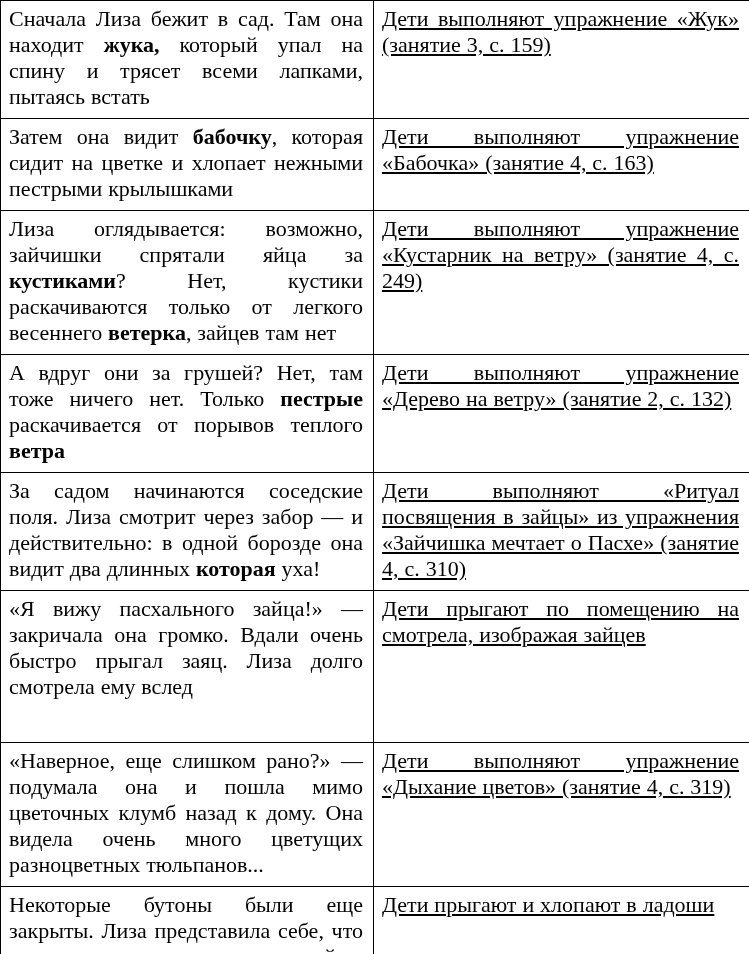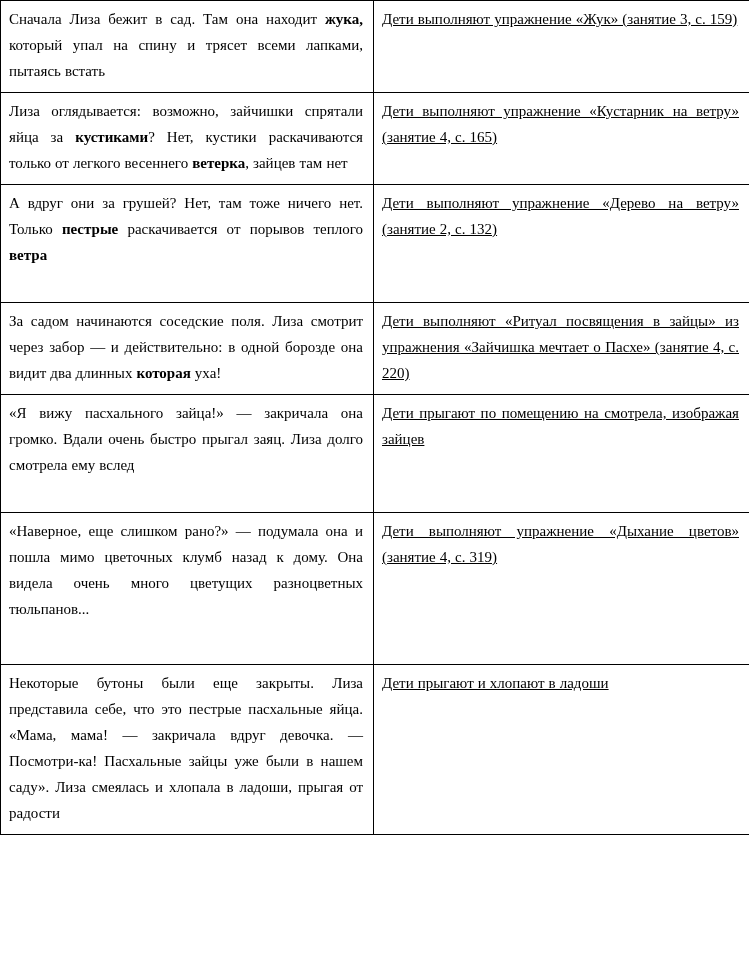--- a/index.html
+++ b/index.html
@@ -15,21 +15,21 @@
   }
   table.doc-table {
     border-collapse: collapse;
     width: 749px;
     table-layout: fixed;
   }
   table.doc-table td {
     border: 1px solid #000000;
     vertical-align: top;
     padding: 5px 10px 8px 8px;
-    font-size: 15px;
+    font-size: 22px;
     line-height: 26px;
     text-align: justify;
     word-spacing: 0.02em;
   }
   td.story-col { width: 373px; }
   td.exercise-col { width: 376px; text-decoration: underline; }
   table.doc-table b { font-weight: bold; }
   
   tr:nth-child(1) td { height: 90px; }
   tr:nth-child(2) td { height: 92px; }
@@ -43,30 +43,34 @@
 </head>
 <body>
 
 <table class="doc-table">
   <tbody>
     <tr>
       <td class="story-col">Сначала Лиза бежит в сад. Там она находит <b>жука,</b> который упал на спину и трясет всеми лапками, пытаясь встать</td>
       <td class="exercise-col">Дети выполняют упражнение «Жук» (занятие 3, с. 159)</td>
     </tr>
     <tr>
+      <td class="story-col">Затем она видит <b>бабочку</b>, которая сидит на цветке и хлопает нежными пестрыми крылышками</td>
+      <td class="exercise-col">Дети выполняют упражнение «Бабочка» (занятие 4, с. 163)</td>
+    </tr>
+    <tr>
       <td class="story-col">Лиза оглядывается: возможно, зайчишки спрятали яйца за <b>кустиками</b>? Нет, кустики раскачиваются только от легкого весеннего <b>ветерка</b>, зайцев там нет</td>
-      <td class="exercise-col">Дети выполняют упражнение «Кустарник на ветру» (занятие 4, с. 165)</td>
+      <td class="exercise-col">Дети выполняют упражнение «Кустарник на ветру» (занятие 4, с. 249)</td>
     </tr>
     <tr>
       <td class="story-col">А вдруг они за грушей? Нет, там тоже ничего нет. Только <b>пестрые</b> раскачивается от порывов теплого <b>ветра</b></td>
       <td class="exercise-col">Дети выполняют упражнение «Дерево на ветру» (занятие 2, с. 132)</td>
     </tr>
     <tr>
       <td class="story-col">За садом начинаются соседские поля. Лиза смотрит через забор — и действительно: в одной борозде она видит два длинных <b>которая</b> уха!</td>
-      <td class="exercise-col">Дети выполняют «Ритуал посвящения в зайцы» из упражнения «Зайчишка мечтает о Пасхе» (занятие 4, с. 220)</td>
+      <td class="exercise-col">Дети выполняют «Ритуал посвящения в зайцы» из упражнения «Зайчишка мечтает о Пасхе» (занятие 4, с. 310)</td>
     </tr>
     <tr>
       <td class="story-col">«Я вижу пасхального зайца!» — закричала она громко. Вдали очень быстро прыгал заяц. Лиза долго смотрела ему вслед</td>
       <td class="exercise-col">Дети прыгают по помещению на смотрела, изображая зайцев</td>
     </tr>
     <tr>
       <td class="story-col">«Наверное, еще слишком рано?» — подумала она и пошла мимо цветочных клумб назад к дому. Она видела очень много цветущих разноцветных тюльпанов...</td>
       <td class="exercise-col">Дети выполняют упражнение «Дыхание цветов» (занятие 4, с. 319)</td>
     </tr>
     <tr>

